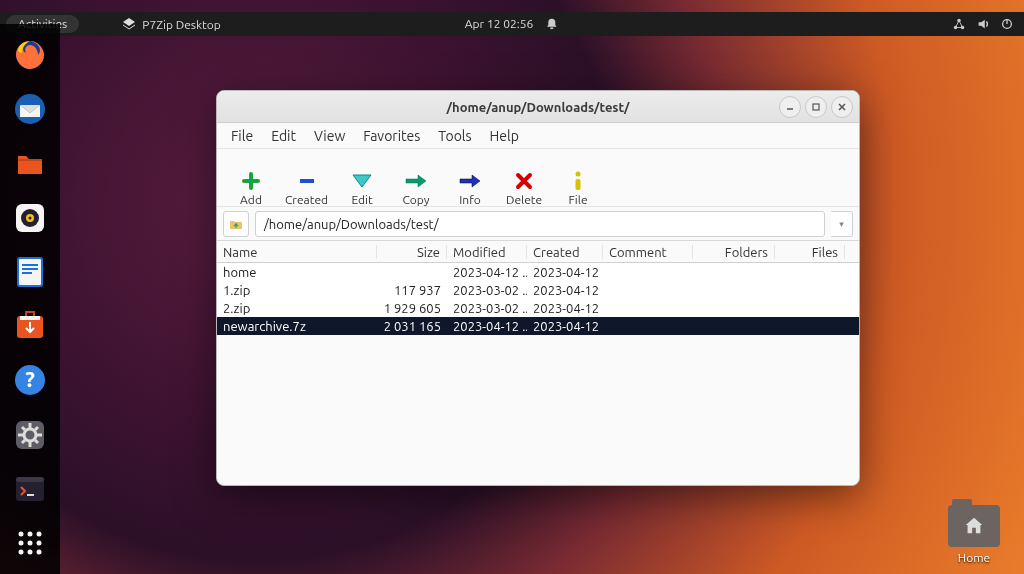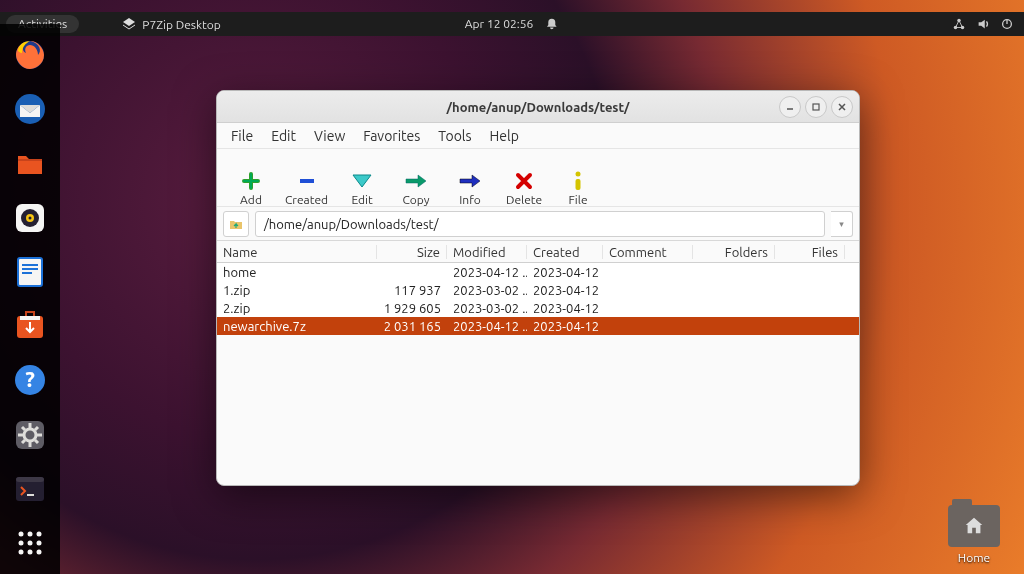--- a/index.html
+++ b/index.html
@@ -55,21 +55,21 @@
   .pathbar .dd { width:22px; height:26px; border:1px solid #d0d0d0; border-left:none; border-radius:0 3px 3px 0; background:#fff; display:flex; align-items:center; justify-content:center; font-size:9px; color:#888;}
 
   .grid-head, .grid-row { display:grid; grid-template-columns: 160px 70px 80px 76px 90px 82px 70px; font-size:13px;}
   .grid-head { height:22px; align-items:center; color:#333; border-bottom:1px solid #d0d0d0;}
   .grid-head > div { padding:0 6px; border-right:1px solid #e4e4e4; white-space:nowrap; overflow:hidden;}
   .grid-head .r { text-align:right;}
   .grid-body { background:#fff;}
   .grid-row { height:18px; align-items:center; color:#222;}
   .grid-row > div { padding:0 6px; white-space:nowrap; overflow:hidden;}
   .grid-row .r { text-align:right;}
-  .grid-row.selected { background:#c2410c; color:#fff;}
+  .grid-row.selected { background:#0f172a; color:#fff;}
 </style>
 </head>
 <body>
 
 <div class="topbar">
   <div class="activities">Activities</div>
   <div class="appmenu">
     <svg width="14" height="14" viewBox="0 0 14 14">
         <path d="M7 1 L13 5 L7 9 L1 5 Z" fill="#ddd"></path>
         <path d="M1 8 L7 12 L13 8" fill="none" stroke="#ddd" stroke-width="1"></path>

